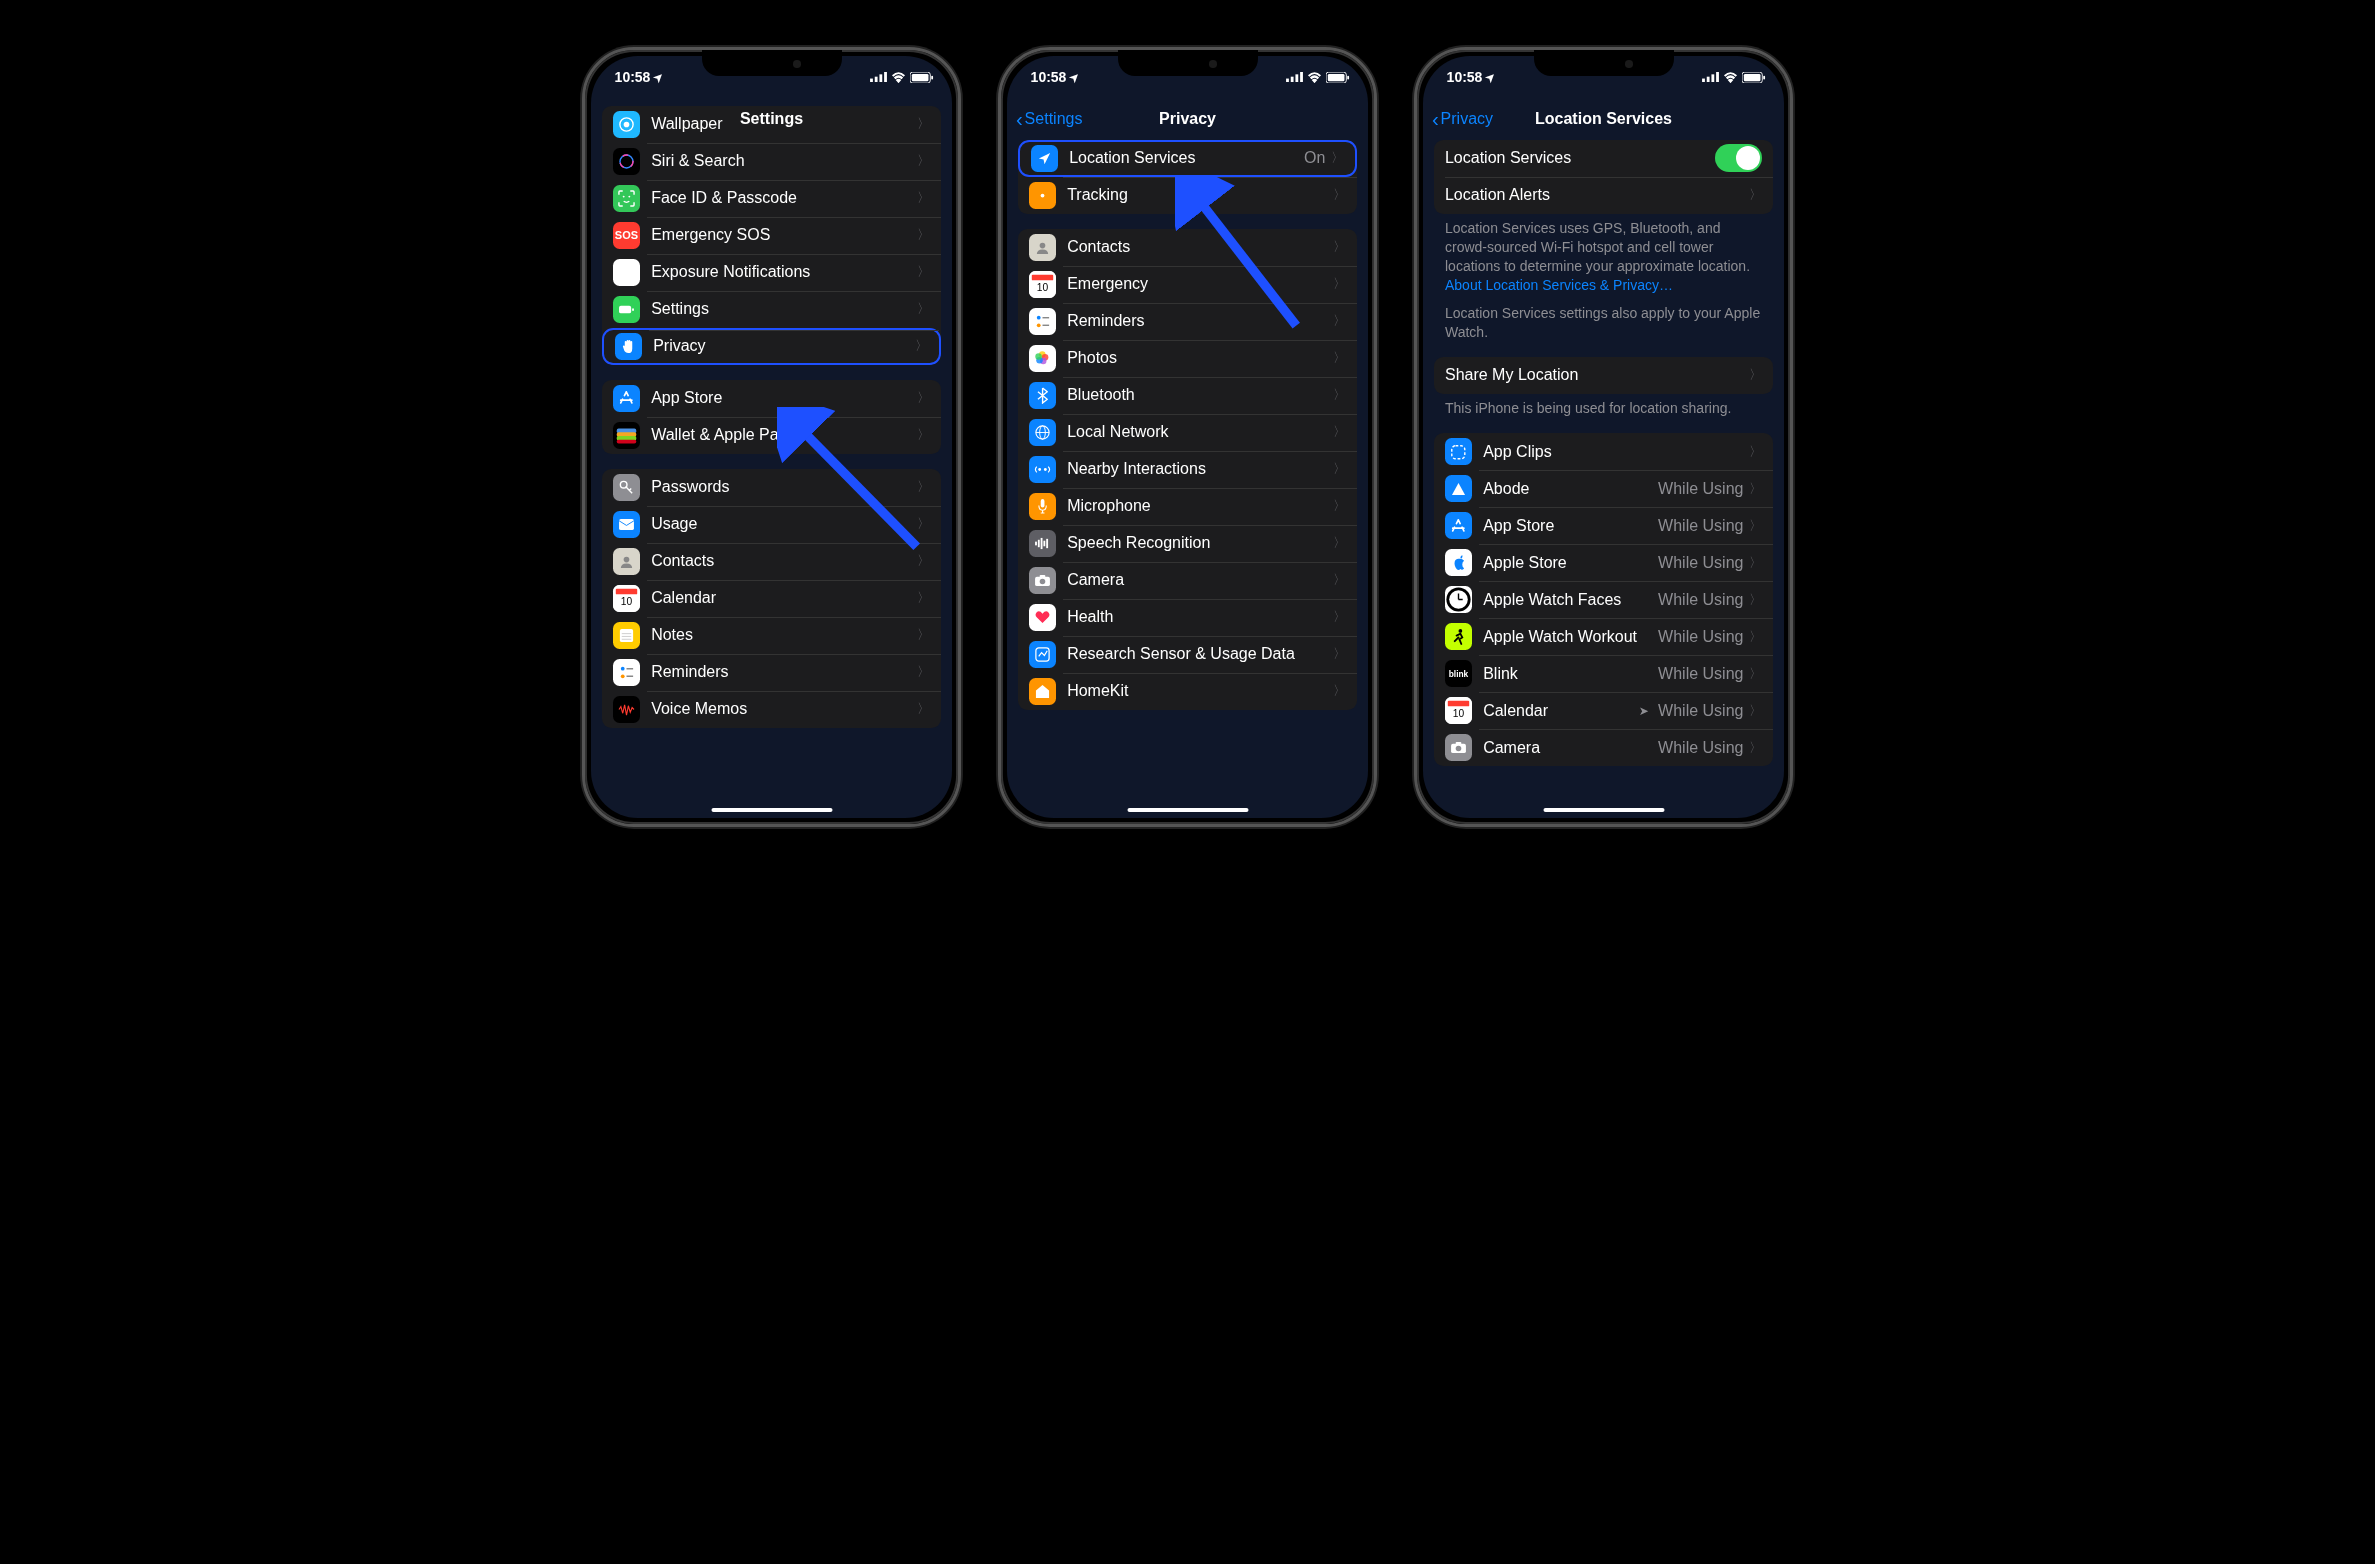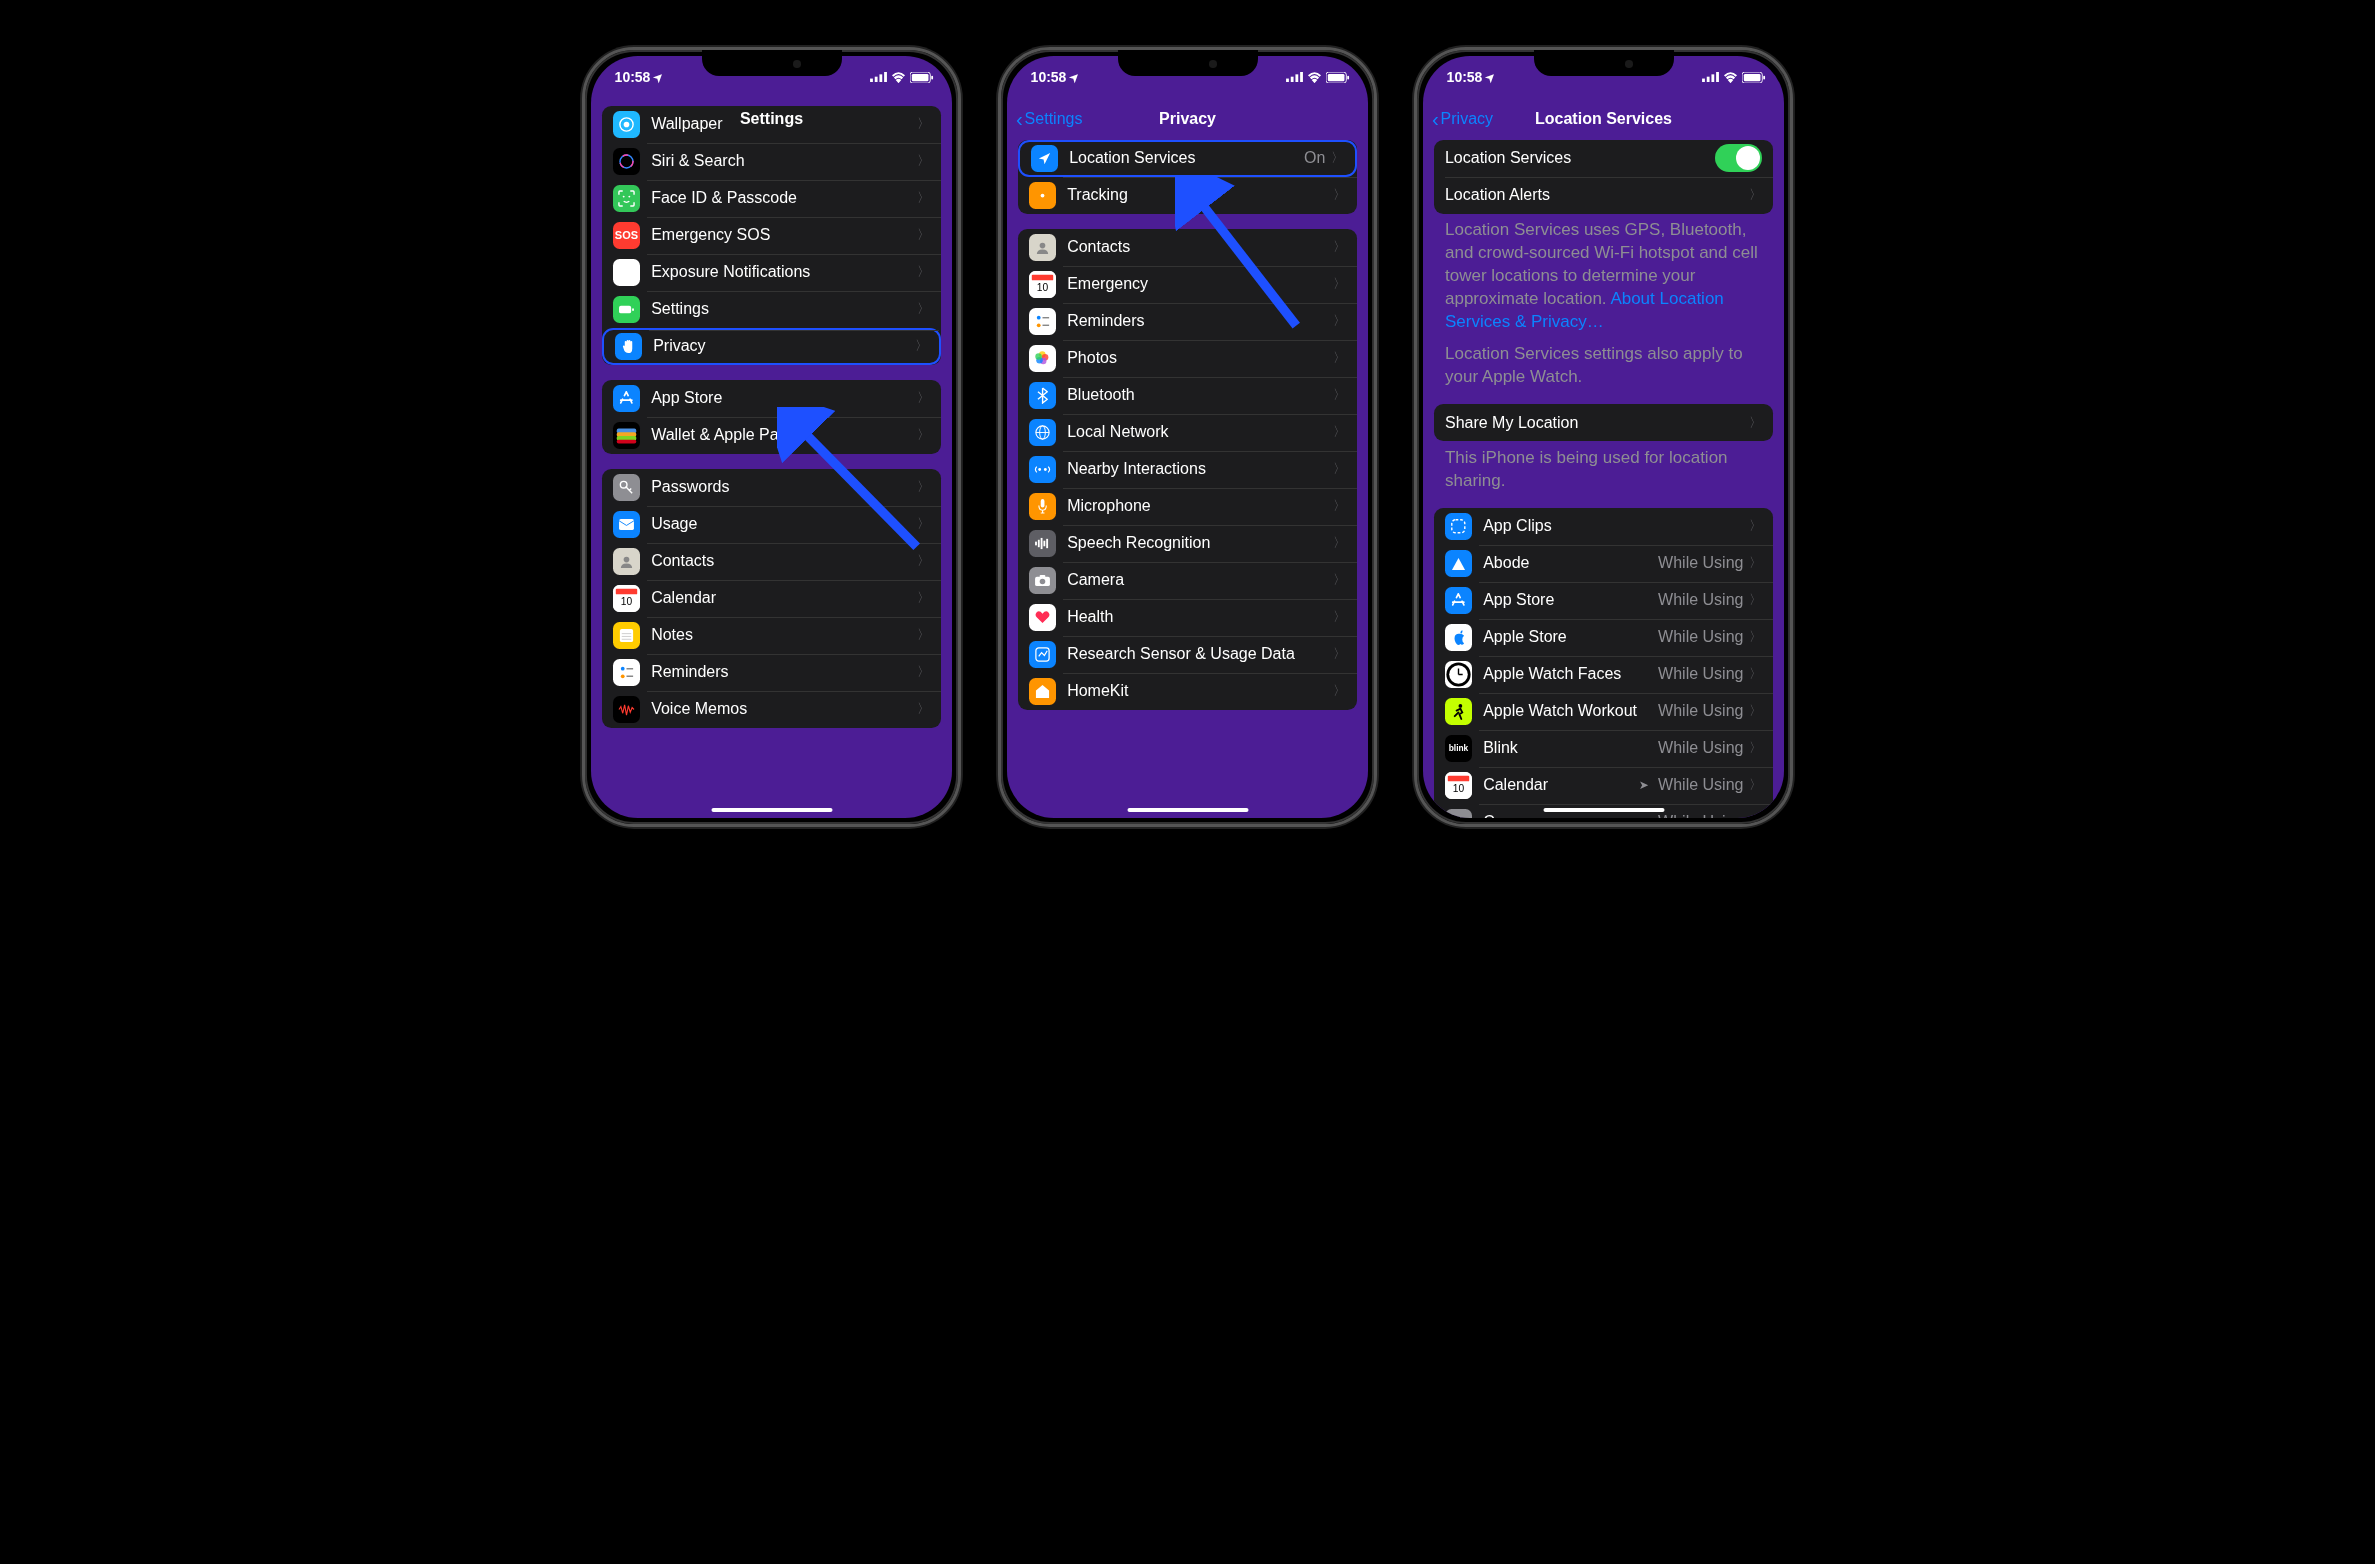--- a/index.html
+++ b/index.html
@@ -1,36 +1,36 @@
 <!DOCTYPE html>
 <html style="font-size:15px"><head>
 <meta charset="utf-8">
 <style>
   body{margin:0;background:#000;font-family:-apple-system,Helvetica,Arial,sans-serif;display:flex;justify-content:center;gap:37px;padding:47px 18.6px;min-height:100vh;box-sizing:border-box;}
   .phone{width:373px;height:774px;background:#000;border-radius:52px;border:3.7px solid #555;box-shadow:0 0 0 1.9px #222,inset 0 0 0 1.9px #333;position:relative;overflow:hidden;flex-shrink:0;}
-  .screen{position:absolute;inset:5.6px;border-radius:47px;overflow:hidden;background:#4c1d95;display:flex;flex-direction:column;}
+  .screen{position:absolute;inset:5.6px;border-radius:47px;overflow:hidden;background:#0f172a;display:flex;flex-direction:column;}
   .notch{position:absolute;top:0;left:50%;transform:translateX(-50%);width:140px;height:26px;background:#000;border-radius:0 0 17px 17px;z-index:11;}
   .notch::after{content:'';position:absolute;right:41px;top:10.3px;width:7.5px;height:7.5px;border-radius:50%;background:#1a1a1a;}
   .status-bar{height:43px;display:flex;justify-content:space-between;align-items:center;padding:0 18.6px 0 24px;color:#fff;font-size:14px;font-weight:600;z-index:10;}
   .status-left{display:flex;align-items:center;gap:3.7px;}
   .status-right{display:flex;align-items:center;gap:3.7px;}
   .nav-bar{height:41px;display:flex;align-items:center;justify-content:center;position:relative;}
   .nav-title{color:#fff;font-size:16px;font-weight:600;}
   .nav-back{position:absolute;left:9.3px;display:flex;align-items:center;color:#0b84ff;font-size:16px;gap:1.9px;}
   .content{flex:1;overflow-y:hidden;}
   .group{margin:15px 11.2px 0 11.2px;background:#1c1c1e;border-radius:9.3px;overflow:hidden;}
   .group:first-child{margin-top:0;}
   .item{display:flex;align-items:center;min-height:37px;padding:0 11.2px;position:relative;}
   .item+.item::before{content:'';position:absolute;left:45px;right:0;top:0;height:0.9px;background:#333;}
   .item.no-icon::before{left:11.2px!important;}
   .icon-box{width:27px;height:27px;border-radius:6.5px;margin-right:11.2px;display:flex;align-items:center;justify-content:center;flex-shrink:0;font-size:14px;color:#fff;font-weight:600;}
   .label{color:#fff;font-size:16px;flex:1;white-space:nowrap;overflow:hidden;text-overflow:ellipsis;}
   .value{color:#8e8e93;font-size:16px;margin-left:5.6px;}
   .chevron{color:#5a5a5e;margin-left:5.6px;font-size:13px;}
-  .footer-text{color:#8e8e93;font-size:17px;margin:5.6px 22.4px 0 22.4px;line-height:1.35;}
+  .footer-text{color:#8e8e93;font-size:14px;margin:5.6px 22.4px 0 22.4px;line-height:1.35;}
   .footer-text a{color:#0b84ff;text-decoration:none;}
   .hl-inner{border:2.8px solid #1e50ff;border-radius:11.2px;box-sizing:border-box;}
   .arrow{position:absolute;z-index:20;}
   .toggle{width:47px;height:28px;border-radius:14px;background:#30d158;position:relative;flex-shrink:0;}
   .toggle::after{content:'';position:absolute;right:1.9px;top:1.9px;width:24px;height:24px;border-radius:50%;background:#fff;}
   .home-indicator{position:absolute;bottom:6.5px;left:50%;transform:translateX(-50%);width:121px;height:3.7px;border-radius:2.8px;background:#fff;}
   .loc-arrow{color:#8e8e93;margin-right:3.7px;font-size:12px;}
   svg{display:block;}
 </style>
 </head>

